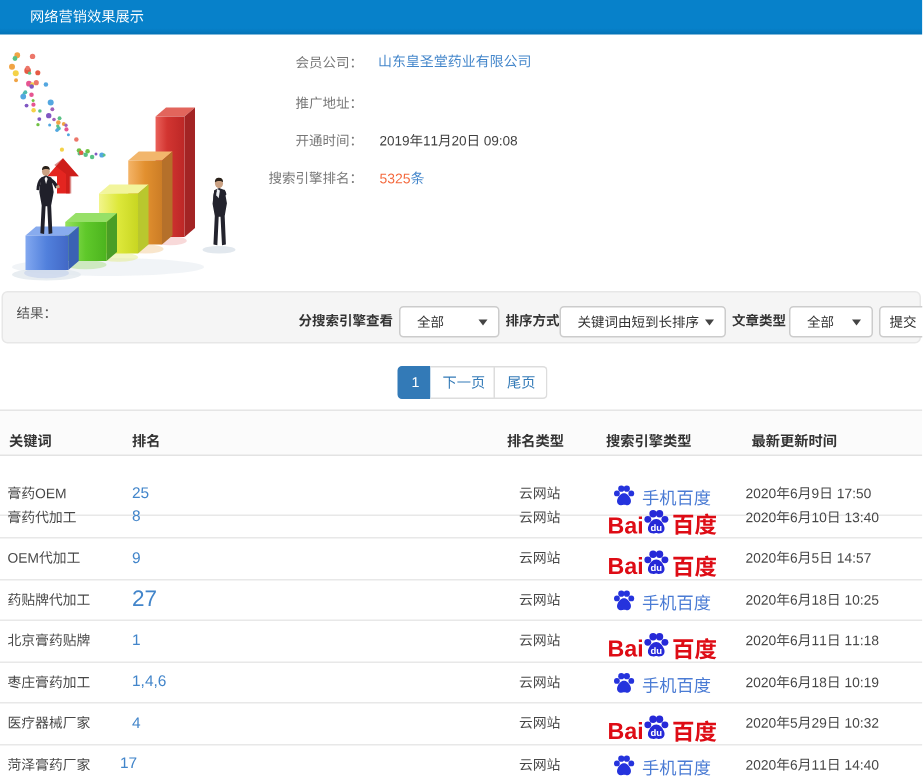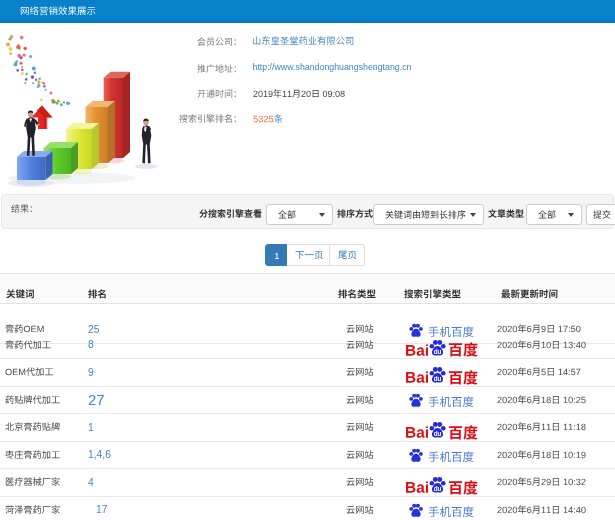--- a/index.html
+++ b/index.html
@@ -81,21 +81,20 @@
         <path transform="translate(27.9 8.18) scale(0.0093)" fill="#4285ca" d="M728 -710C671 -642 593 -588 500 -545C408 -590 332 -644 276 -710ZM100 -780V-710H208L192 -702C249 -626 325 -562 415 -510C298 -469 167 -442 35 -427C48 -410 62 -380 68 -359C218 -379 367 -413 498 -468C622 -411 767 -373 922 -354C931 -374 951 -405 967 -422C829 -438 698 -467 585 -509C696 -569 789 -648 849 -751L799 -784L784 -780ZM168 -263V-194H461V-27H58V45H944V-27H538V-194H829V-263H538V-384H461V-263Z"></path>
         <path transform="translate(37.2 8.18) scale(0.0093)" fill="#4285ca" d="M295 -472H706V-361H295ZM225 -533V-301H461V-201H152V-135H461V-14H66V52H937V-14H536V-135H862V-201H536V-301H780V-533ZM768 -833C747 -792 707 -734 676 -696L722 -679H536V-841H461V-679H284L323 -696C305 -734 267 -788 231 -829L165 -802C195 -765 228 -716 246 -679H72V-461H142V-613H858V-461H931V-679H744C775 -712 813 -761 845 -806Z"></path>
         <path transform="translate(46.5 8.18) scale(0.0093)" fill="#4285ca" d="M542 -331C589 -269 635 -184 651 -130L717 -157C699 -212 651 -293 603 -354ZM56 -29 69 41C168 25 305 2 438 -20L434 -86C293 -63 150 -41 56 -29ZM572 -635C541 -530 485 -427 420 -359C438 -349 468 -329 482 -317C515 -355 547 -403 575 -456H842C830 -152 816 -38 791 -10C782 1 772 4 754 3C736 3 689 3 639 -1C651 19 660 49 662 71C709 73 758 74 785 71C816 68 836 60 855 36C888 -4 901 -128 916 -485C917 -496 917 -522 917 -522H607C620 -554 633 -586 643 -619ZM62 -758V-691H288V-621H361V-691H633V-626H706V-691H941V-758H706V-840H633V-758H361V-840H288V-758ZM87 -126C110 -136 146 -144 419 -180C419 -195 420 -224 423 -243L197 -216C275 -288 352 -376 422 -468L361 -501C341 -470 318 -439 294 -410L163 -402C214 -458 264 -528 306 -599L240 -628C198 -541 130 -454 110 -432C90 -408 73 -393 57 -390C65 -372 75 -338 79 -323C94 -330 118 -335 240 -345C198 -297 160 -259 143 -245C112 -214 87 -195 66 -191C75 -173 84 -140 87 -126Z"></path>
         <path transform="translate(55.8 8.18) scale(0.0093)" fill="#4285ca" d="M854 -607C814 -497 743 -351 688 -260L750 -228C806 -321 874 -459 922 -575ZM82 -589C135 -477 194 -324 219 -236L294 -264C266 -352 204 -499 152 -610ZM585 -827V-46H417V-828H340V-46H60V28H943V-46H661V-827Z"></path>
         <path transform="translate(65.1 8.18) scale(0.0093)" fill="#4285ca" d="M391 -840C379 -797 365 -753 347 -710H63V-640H316C252 -508 160 -386 40 -304C54 -290 78 -263 88 -246C151 -291 207 -345 255 -406V79H329V-119H748V-15C748 0 743 6 726 6C707 7 646 8 580 5C590 26 601 57 605 77C691 77 746 77 779 66C812 53 822 30 822 -14V-524H336C359 -562 379 -600 397 -640H939V-710H427C442 -747 455 -785 467 -822ZM329 -289H748V-184H329ZM329 -353V-456H748V-353Z"></path>
         <path transform="translate(74.4 8.18) scale(0.0093)" fill="#4285ca" d="M92 -799V78H159V-731H304C283 -664 254 -576 225 -505C297 -425 315 -356 315 -301C315 -270 309 -242 294 -231C285 -226 274 -223 263 -222C247 -221 227 -222 204 -223C216 -204 223 -175 223 -157C245 -156 271 -156 290 -159C311 -161 329 -167 342 -177C371 -198 382 -240 382 -294C382 -357 365 -429 293 -513C326 -593 363 -691 392 -773L343 -802L332 -799ZM811 -546V-422H516V-546ZM811 -609H516V-730H811ZM439 80C458 67 490 56 696 0C694 -16 692 -47 693 -68L516 -25V-356H612C662 -157 757 -3 914 73C925 52 948 23 965 8C885 -25 820 -81 771 -152C826 -185 892 -229 943 -271L894 -324C854 -287 791 -240 738 -206C713 -251 693 -302 678 -356H883V-796H442V-53C442 -11 421 9 406 18C417 33 433 63 439 80Z"></path>
         <path transform="translate(83.7 8.18) scale(0.0093)" fill="#4285ca" d="M324 -811C265 -661 164 -517 51 -428C71 -416 105 -389 120 -374C231 -473 337 -625 404 -789ZM665 -819 592 -789C668 -638 796 -470 901 -374C916 -394 944 -423 964 -438C860 -521 732 -681 665 -819ZM161 14C199 0 253 -4 781 -39C808 2 831 41 848 73L922 33C872 -58 769 -199 681 -306L611 -274C651 -224 694 -166 734 -109L266 -82C366 -198 464 -348 547 -500L465 -535C385 -369 263 -194 223 -149C186 -102 159 -72 132 -65C143 -43 157 -3 161 14Z"></path>
         <path transform="translate(93 8.18) scale(0.0093)" fill="#4285ca" d="M95 -598V-532H698V-598ZM88 -776V-704H812V-33C812 -14 806 -8 788 -8C767 -7 698 -6 629 -9C640 14 652 51 655 73C745 73 807 72 842 59C878 46 888 20 888 -32V-776ZM232 -357H555V-170H232ZM159 -424V-29H232V-104H628V-424Z"></path>
       </svg>
     </div>
-<div class="abs" style="left:252.5px;top:63.2px;color:#3a87cd;font-size:8.8px;line-height:9px;">http://www.shandonghuangshengtang.cn</div>
 <div class="abs" style="left:253px;top:89px;">
       <svg width="92" height="10" viewBox="0 0 92 10">
         <path transform="translate(0 7.92) scale(0.009)" fill="#404040" d="M50 0V-62Q75 -119 111 -163Q147 -207 187 -242Q226 -277 265 -308Q304 -338 335 -368Q366 -398 385 -432Q405 -465 405 -507Q405 -563 372 -595Q338 -626 279 -626Q223 -626 187 -595Q150 -565 144 -510L54 -518Q64 -601 124 -649Q185 -698 279 -698Q383 -698 439 -649Q495 -600 495 -510Q495 -470 477 -430Q458 -391 422 -351Q386 -312 284 -229Q228 -183 195 -146Q162 -109 147 -75H506V0Z"></path>
         <path transform="translate(5.01 7.92) scale(0.009)" fill="#404040" d="M517 -344Q517 -172 456 -81Q396 10 277 10Q158 10 99 -81Q39 -171 39 -344Q39 -521 97 -610Q155 -698 280 -698Q401 -698 459 -609Q517 -520 517 -344ZM428 -344Q428 -493 393 -560Q359 -627 280 -627Q199 -627 163 -561Q128 -495 128 -344Q128 -198 164 -130Q200 -62 278 -62Q355 -62 392 -131Q428 -201 428 -344Z"></path>
         <path transform="translate(10.01 7.92) scale(0.009)" fill="#404040" d="M76 0V-75H251V-604L96 -493V-576L259 -688H340V-75H507V0Z"></path>
         <path transform="translate(15.02 7.92) scale(0.009)" fill="#404040" d="M509 -358Q509 -181 444 -85Q379 10 260 10Q179 10 131 -24Q82 -58 61 -134L145 -147Q171 -61 261 -61Q337 -61 378 -131Q420 -202 422 -332Q402 -288 355 -261Q308 -235 251 -235Q158 -235 103 -298Q47 -362 47 -467Q47 -575 107 -636Q168 -698 276 -698Q391 -698 450 -613Q509 -528 509 -358ZM413 -443Q413 -526 375 -576Q337 -627 273 -627Q209 -627 173 -584Q136 -541 136 -467Q136 -392 173 -348Q209 -304 272 -304Q310 -304 343 -322Q375 -339 394 -371Q413 -402 413 -443Z"></path>
         <path transform="translate(20.02 7.92) scale(0.009)" fill="#404040" d="M48 -223V-151H512V80H589V-151H954V-223H589V-422H884V-493H589V-647H907V-719H307C324 -753 339 -788 353 -824L277 -844C229 -708 146 -578 50 -496C69 -485 101 -460 115 -448C169 -500 222 -569 268 -647H512V-493H213V-223ZM288 -223V-422H512V-223Z"></path>
         <path transform="translate(29.02 7.92) scale(0.009)" fill="#404040" d="M76 0V-75H251V-604L96 -493V-576L259 -688H340V-75H507V0Z"></path>
         <path transform="translate(34.03 7.92) scale(0.009)" fill="#404040" d="M76 0V-75H251V-604L96 -493V-576L259 -688H340V-75H507V0Z"></path>
         <path transform="translate(39.03 7.92) scale(0.009)" fill="#404040" d="M207 -787V-479C207 -318 191 -115 29 27C46 37 75 65 86 81C184 -5 234 -118 259 -232H742V-32C742 -10 735 -3 711 -2C688 -1 607 0 524 -3C537 18 551 53 556 76C663 76 730 75 769 61C806 48 821 23 821 -31V-787ZM283 -714H742V-546H283ZM283 -475H742V-305H272C280 -364 283 -422 283 -475Z"></path>
@@ -793,21 +792,21 @@
 <div class="abs" style="left:5px;top:8.4px;">
         <svg width="55" height="11" viewBox="0 0 55 11">
           <path transform="translate(0 8.1) scale(0.0092)" fill="#474747" d="M86 -554C143 -530 215 -489 249 -458L289 -519C254 -549 183 -587 125 -609ZM40 -374C99 -349 170 -307 205 -275L247 -335C211 -365 139 -404 81 -428ZM72 28 131 80C184 4 245 -96 293 -182L243 -231C189 -139 120 -34 72 28ZM630 -840V-762H368V-840H294V-762H59V-694H294V-602H368V-694H630V-602H704V-694H942V-762H704V-840ZM309 -567V-497H783V-17C783 -1 777 3 759 4C741 5 676 5 609 3C620 23 631 54 635 75C720 75 777 74 811 63C845 51 856 30 856 -16V-497H955V-567ZM443 -340H615V-190H443ZM372 -402V-61H443V-127H683V-402Z"></path>
           <path transform="translate(9.2 8.1) scale(0.0092)" fill="#474747" d="M88 -773C144 -736 213 -680 247 -642L305 -690C269 -727 198 -780 143 -816ZM38 -501C97 -470 171 -422 208 -389L259 -443C220 -475 145 -521 87 -550ZM61 10 131 59C181 -35 241 -159 286 -265L225 -313C176 -199 109 -67 61 10ZM763 -719C725 -667 674 -620 615 -580C561 -620 515 -667 481 -719ZM343 -787V-719H407C445 -652 496 -593 556 -543C469 -494 371 -457 276 -434C289 -419 307 -391 315 -373C416 -401 520 -443 613 -500C699 -441 800 -397 911 -371C921 -390 941 -419 957 -434C852 -455 756 -491 673 -541C756 -601 825 -675 870 -764L825 -790L812 -787ZM581 -412V-324H359V-256H581V-153H292V-85H581V78H652V-85H948V-153H652V-256H872V-324H652V-412Z"></path>
           <path transform="translate(18.4 8.1) scale(0.0092)" fill="#474747" d="M71 -515V-358H138V-467H860V-358H929V-515ZM269 -641H730V-591H269ZM195 -679V-553H809V-679ZM306 -393H690V-345H306ZM233 -430V-308H766V-430ZM442 -830C453 -813 464 -792 473 -772H61V-717H940V-772H558C548 -796 532 -826 516 -848ZM740 -126V-78H261V-126ZM740 -171H261V-220H740ZM186 -267V79H261V-33H740V5C740 20 736 24 718 25C702 26 639 26 574 24C583 39 594 58 598 75C685 75 742 75 774 67C807 58 817 43 817 4V-267Z"></path>
           <path transform="translate(27.6 8.1) scale(0.0092)" fill="#474747" d="M542 -331C589 -269 635 -184 651 -130L717 -157C699 -212 651 -293 603 -354ZM56 -29 69 41C168 25 305 2 438 -20L434 -86C293 -63 150 -41 56 -29ZM572 -635C541 -530 485 -427 420 -359C438 -349 468 -329 482 -317C515 -355 547 -403 575 -456H842C830 -152 816 -38 791 -10C782 1 772 4 754 3C736 3 689 3 639 -1C651 19 660 49 662 71C709 73 758 74 785 71C816 68 836 60 855 36C888 -4 901 -128 916 -485C917 -496 917 -522 917 -522H607C620 -554 633 -586 643 -619ZM62 -758V-691H288V-621H361V-691H633V-626H706V-691H941V-758H706V-840H633V-758H361V-840H288V-758ZM87 -126C110 -136 146 -144 419 -180C419 -195 420 -224 423 -243L197 -216C275 -288 352 -376 422 -468L361 -501C341 -470 318 -439 294 -410L163 -402C214 -458 264 -528 306 -599L240 -628C198 -541 130 -454 110 -432C90 -408 73 -393 57 -390C65 -372 75 -338 79 -323C94 -330 118 -335 240 -345C198 -297 160 -259 143 -245C112 -214 87 -195 66 -191C75 -173 84 -140 87 -126Z"></path>
           <path transform="translate(36.8 8.1) scale(0.0092)" fill="#474747" d="M145 -770V-471C145 -320 136 -112 40 34C60 42 94 64 109 77C210 -77 224 -309 224 -471V-692H935V-770Z"></path>
           <path transform="translate(46 8.1) scale(0.0092)" fill="#474747" d="M423 -824C436 -802 450 -775 461 -750H84V-544H157V-682H846V-544H923V-750H551C539 -780 519 -817 501 -847ZM790 -481C734 -429 647 -363 571 -313C548 -368 514 -421 467 -467C492 -484 516 -501 537 -520H789V-586H209V-520H438C342 -456 205 -405 80 -374C93 -360 114 -329 121 -315C217 -343 321 -383 411 -433C430 -415 446 -395 460 -374C373 -310 204 -238 78 -207C91 -191 108 -165 116 -148C236 -185 391 -256 489 -324C501 -300 510 -277 516 -254C416 -163 221 -69 61 -32C76 -15 92 13 100 32C244 -12 416 -95 530 -182C539 -101 521 -33 491 -10C473 7 454 10 427 10C406 10 372 9 336 5C348 26 355 56 356 76C388 77 420 78 441 78C487 78 513 70 545 43C601 1 625 -124 591 -253L639 -282C693 -136 788 -20 916 38C927 18 949 -9 966 -23C840 -73 744 -186 697 -319C752 -355 806 -395 852 -432Z"></path>
         </svg>
       </div>
-<div class="abs" style="left:96px;top:7.5px;color:#4285ca;font-size:10.3px;line-height:11px;">17</div>
+<div class="abs" style="left:80px;top:7.5px;color:#4285ca;font-size:10.3px;line-height:11px;">17</div>
 <div class="abs" style="left:346px;top:8.4px;">
         <svg width="28" height="11" viewBox="0 0 28 11">
           <path transform="translate(0 8.1) scale(0.0092)" fill="#474747" d="M165 -760V-684H842V-760ZM141 44C182 27 240 24 791 -24C815 16 836 52 852 83L924 41C874 -53 773 -199 688 -312L620 -277C660 -222 705 -157 746 -94L243 -56C323 -152 404 -275 471 -401H945V-478H56V-401H367C303 -272 219 -149 190 -114C158 -73 135 -46 112 -40C123 -16 137 26 141 44Z"></path>
           <path transform="translate(9.2 8.1) scale(0.0092)" fill="#474747" d="M194 -536C239 -481 288 -416 333 -352C295 -245 242 -155 172 -88C188 -79 218 -57 230 -46C291 -110 340 -191 379 -285C411 -238 438 -194 457 -157L506 -206C482 -249 447 -303 407 -360C435 -443 456 -534 472 -632L403 -640C392 -565 377 -494 358 -428C319 -480 279 -532 240 -578ZM483 -535C529 -480 577 -415 620 -350C580 -240 526 -148 452 -80C469 -71 498 -49 511 -38C575 -103 625 -184 664 -280C699 -224 728 -171 747 -127L799 -171C776 -224 738 -290 693 -358C720 -440 740 -531 755 -630L687 -638C676 -564 662 -494 644 -428C608 -479 570 -529 532 -574ZM88 -780V78H164V-708H840V-20C840 -2 833 3 814 4C795 5 729 6 663 3C674 23 687 57 692 77C782 78 837 76 869 64C902 52 915 28 915 -20V-780Z"></path>
           <path transform="translate(18.4 8.1) scale(0.0092)" fill="#474747" d="M58 -652V-582H447V-652ZM98 -525C121 -412 142 -265 146 -167L209 -178C203 -277 182 -422 158 -536ZM175 -815C202 -768 231 -703 243 -662L311 -686C299 -727 269 -788 240 -835ZM330 -549C317 -426 290 -250 264 -144C182 -124 105 -107 47 -95L65 -20C169 -46 310 -82 443 -116L436 -185L328 -159C353 -264 381 -417 400 -535ZM467 -362V79H540V31H842V75H918V-362H706V-561H960V-633H706V-841H629V-362ZM540 -39V-291H842V-39Z"></path>
         </svg>
       </div>
 <div class="abs" style="left:408px;top:5.5px;">
         <svg width="16" height="16" viewBox="0 0 24 24">
           <path d="M12 10.2 C8.8 10.2 7 12.9 5.8 15.2 C4.3 18 4.8 21.7 8.6 22.2 C10.4 22.4 11.2 21.8 12 21.8 C12.8 21.8 13.6 22.4 15.4 22.2 C19.2 21.7 19.7 18 18.2 15.2 C17 12.9 15.2 10.2 12 10.2 Z" fill="#2533dd"></path>

